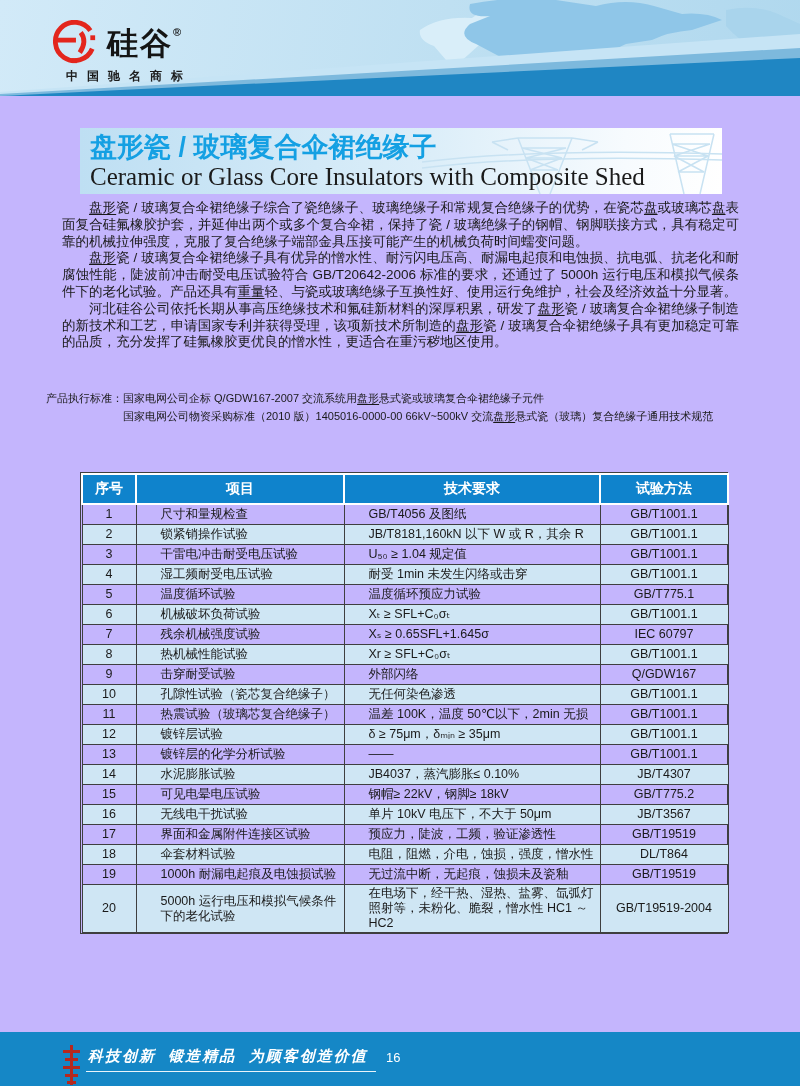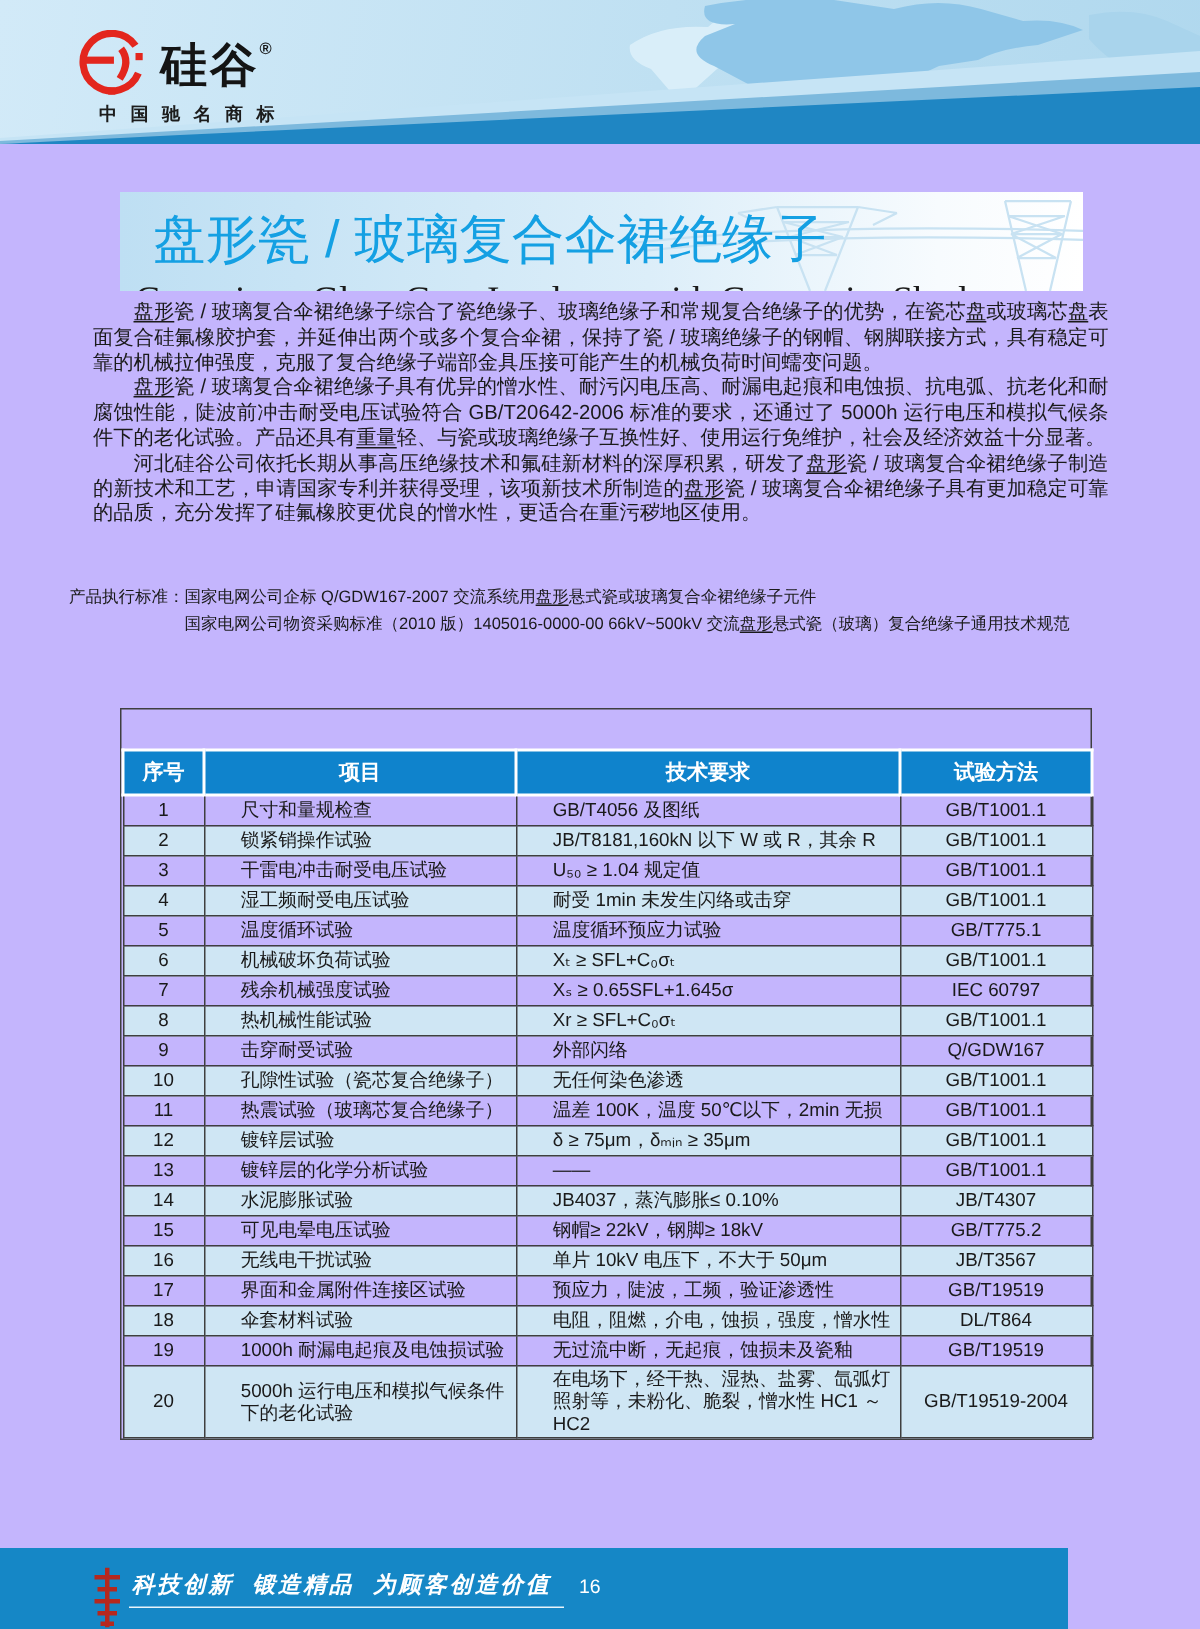--- a/index.html
+++ b/index.html
@@ -11,42 +11,42 @@
   .hd svg.mapgfx{position:absolute;top:0;left:0;}
   .logo{position:absolute;left:52px;top:20px;display:flex;align-items:center;gap:9px;}
   .brand-zh{font-size:31px;font-weight:bold;color:#141414;letter-spacing:2px;line-height:1;}
   .brand-zh sup{font-size:11px;font-weight:bold;vertical-align:18px;letter-spacing:0;}
   .tagline{position:absolute;left:54px;top:68px;font-size:12px;font-weight:bold;color:#1c1c1c;letter-spacing:9px;margin-left:12px;}
   
   .banner{position:absolute;top:128px;left:80px;width:642px;height:66px;box-sizing:border-box;
           background:linear-gradient(90deg,#bedff3 0%,#dceef9 55%,#f7fbfe 85%,#ffffff 100%);
           padding:3px 0 0 10px;overflow:hidden;}
   .banner svg.towers{position:absolute;right:0;top:0;}
-  .banner h1{margin:12px;font-size:35px;line-height:33px;font-weight:normal;color:var(--title_blue,#14a0e3);position:relative;}
+  .banner h1{margin:0;font-size:27px;line-height:33px;font-weight:bold;color:var(--title_blue,#14a0e3);position:relative;}
   .banner h2{margin:0;font-size:25px;line-height:26px;font-weight:normal;color:#1b1b1b;
              font-family:"Liberation Serif","DejaVu Serif",serif;position:relative;}
   
   .intro{position:absolute;top:200px;left:62px;width:677px;}
   .intro p{margin:0;font-size:13.5px;line-height:16.8px;text-align:justify;text-indent:2em;}
   .u{text-decoration:underline;text-underline-offset:2px;margin-top:16px;}
   
   .standards{position:absolute;top:390px;left:46px;width:677px;display:flex;font-size:11px;line-height:17.5px;}
   .std-label{white-space:nowrap;}
   .std-items{flex:1;}
   
   .tblwrap{position:absolute;top:472px;left:80px;width:648px;border:1px solid #3f3f3f;box-sizing:border-box;}
-  table.tbl{border-collapse:collapse;width:100%;table-layout:fixed;margin-top:26px;}
+  table.tbl{border-collapse:collapse;width:100%;table-layout:fixed;}
   .tbl th{background:var(--table_header,#0f83cc);color:#fff;font-size:14px;font-weight:bold;
           height:28px;border:2px solid #fff;padding:0;}
   .tbl td{border:1px solid #3f3f3f;font-size:12.5px;line-height:15px;height:17px;padding:1px 3px;}
   .tbl td.c-item,.tbl td.c-req{padding-left:24px;text-align:left;}
   .tbl td.c-no,.tbl td.c-method{text-align:center;}
   .tbl tr.alt td{background:var(--row_alt,#cfe6f4);}
   
-  .ft{position:absolute;left:0;bottom:0;width:712px;height:54px;background:var(--footer_bar,#1587c6);}
+  .ft{position:absolute;left:0;bottom:0;width:800px;height:54px;background:var(--footer_bar,#1587c6);}
   .ft-inner{position:absolute;left:62px;top:13px;display:flex;align-items:flex-start;gap:6px;}
   .slogan{color:#fff;font-size:15px;font-weight:bold;font-style:italic;letter-spacing:2px;
           white-space:pre;border-bottom:1px solid #e8f4fb;padding:2px 8px 5px 2px;}
   .pageno{position:absolute;left:386px;top:18px;color:#fff;font-size:13px;}
 </style>
 </head>
 <body>
 
 <div class="page">
 

